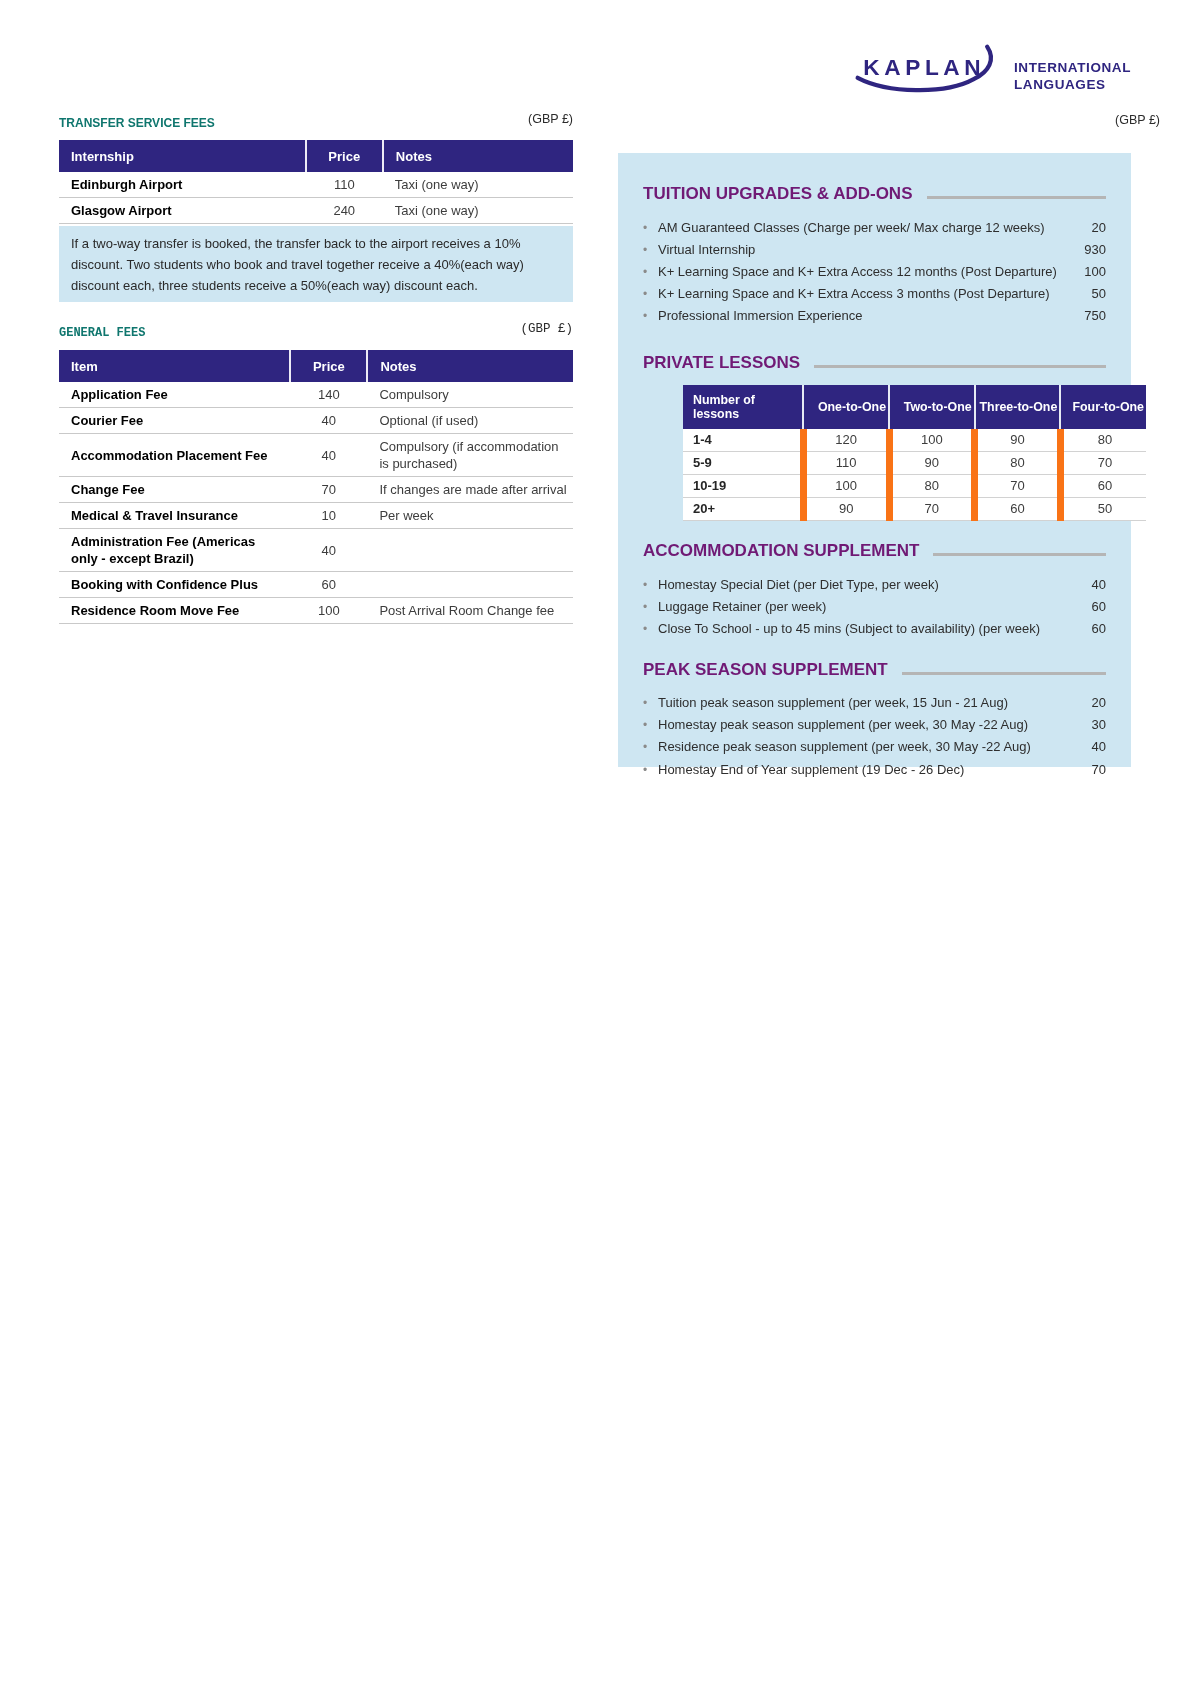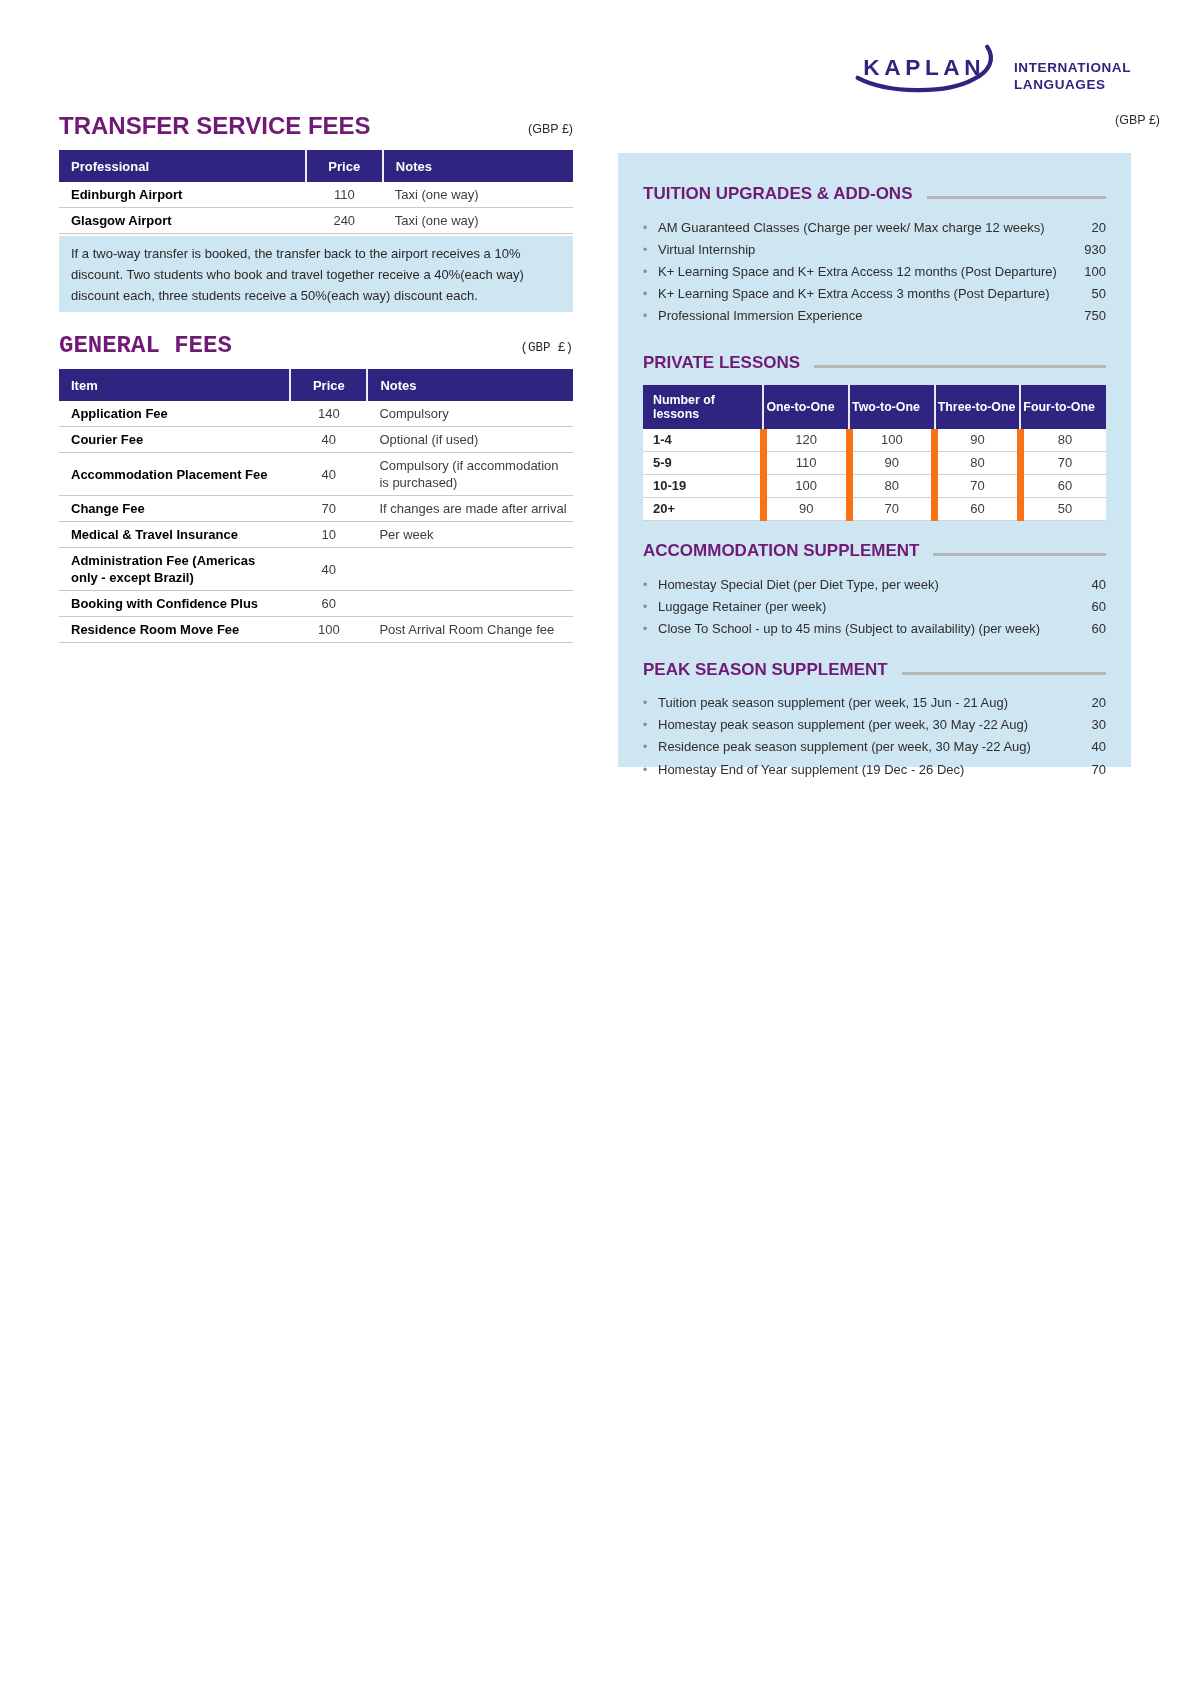--- a/index.html
+++ b/index.html
@@ -17,21 +17,21 @@
     letter-spacing:0.6px; line-height:16.5px;
   }
 
   
   .gbp-top-right { position:absolute; top:113px; right:59px; font-size:12.5px; color:#2b2b2b; }
   .footer { position:absolute; top:1604px; right:55px; font-size:12.5px; color:#333333; }
 
   
   .left-col { position:absolute; left:59px; top:112px; width:514px; }
   .sec-head { display:flex; justify-content:space-between; align-items:flex-end; }
-  .sec-head h1 { margin:0; font-size:24px; font-weight:700; color:#701a75; }
+  .sec-head h1 { margin:0; font-size:12px; font-weight:700; color:#0f766e; }
   .sec-head .cur { font-size:12.5px; color:#2b2b2b; padding-bottom:4px; }
   .sec-head.second { margin-top:20px;font-family:Liberation Mono, monospace; }
 
   table.fee-table { width:100%; border-collapse:collapse; table-layout:fixed; margin-top:10px; }
   table.fee-table th {
     background:#2f2580; color:#ffffff; font-size:13px; font-weight:700;
     text-align:left; padding:8px 6px 8px 12px; height:16px;
   }
   table.fee-table th + th { border-left:2px solid #edebf6; }
   table.fee-table th.c, table.fee-table td.c { text-align:center; padding-left:0; padding-right:0; }
@@ -55,24 +55,24 @@
   .p-head h2 { margin:0; font-size:17px; font-weight:700; color:#701a75; white-space:nowrap; }
   .p-head .rule { flex:1; height:3px; background:#b5b5b5; margin-left:14px; margin-top:7px; }
   .p-items { margin-top:12px; }
   .p-item { display:flex; align-items:baseline; padding:3.6px 0; font-size:13px; color:#2e2e2e; }
   .p-item .bullet { flex:none; width:15px; color:#8a8a8a; font-size:12px; }
   .p-item .lbl { flex:1; white-space:nowrap; }
   .p-item .val { flex:none; text-align:right; }
   .mt-sec { margin-top:26px; }
   .mt-sec2 { margin-top:20px; }
 
-  table.pl-table { width:100%; border-collapse:collapse; table-layout:fixed; margin-top:12px; }
+  table.pl-table { width:100%; border-collapse:collapse; table-layout:fixed; margin-top:12px;margin-left:40px; }
   table.pl-table th {
     background:#2f2580; color:#ffffff; font-size:12.4px; font-weight:700;
-    text-align:left; padding:8px 2px; height:15px;
+    text-align:right; padding:8px 2px; height:15px;
   }
   table.pl-table th.first { text-align:left; padding-left:10px; }
   table.pl-table th + th { border-left:2px solid #e6eaf4; }
   table.pl-table td {
     background:#ffffff; font-size:13px; color:#3d3d3d; text-align:center;
     padding:3.5px 2px; border-bottom:1px solid #d2d2d2; border-left:7px solid #f97316;
   }
   table.pl-table td.first {
     text-align:left; padding-left:10px; font-weight:700; color:#262626; border-left:none;
   }
@@ -103,21 +103,21 @@
     </div>
 
     <table class="fee-table">
       <colgroup>
           <col style="width:48%">
           <col style="width:15%">
           <col style="width:37%">
         </colgroup>
       <thead>
         <tr>
-          <th>Professional</th>
+          <th>Internship</th>
           <th class="c">Price</th>
           <th>Notes</th>
         </tr>
       </thead>
       <tbody>
         <tr>
           <td class="item">Edinburgh Airport</td>
           <td class="c">110</td>
           <td>Taxi (one way)</td>
         </tr>

